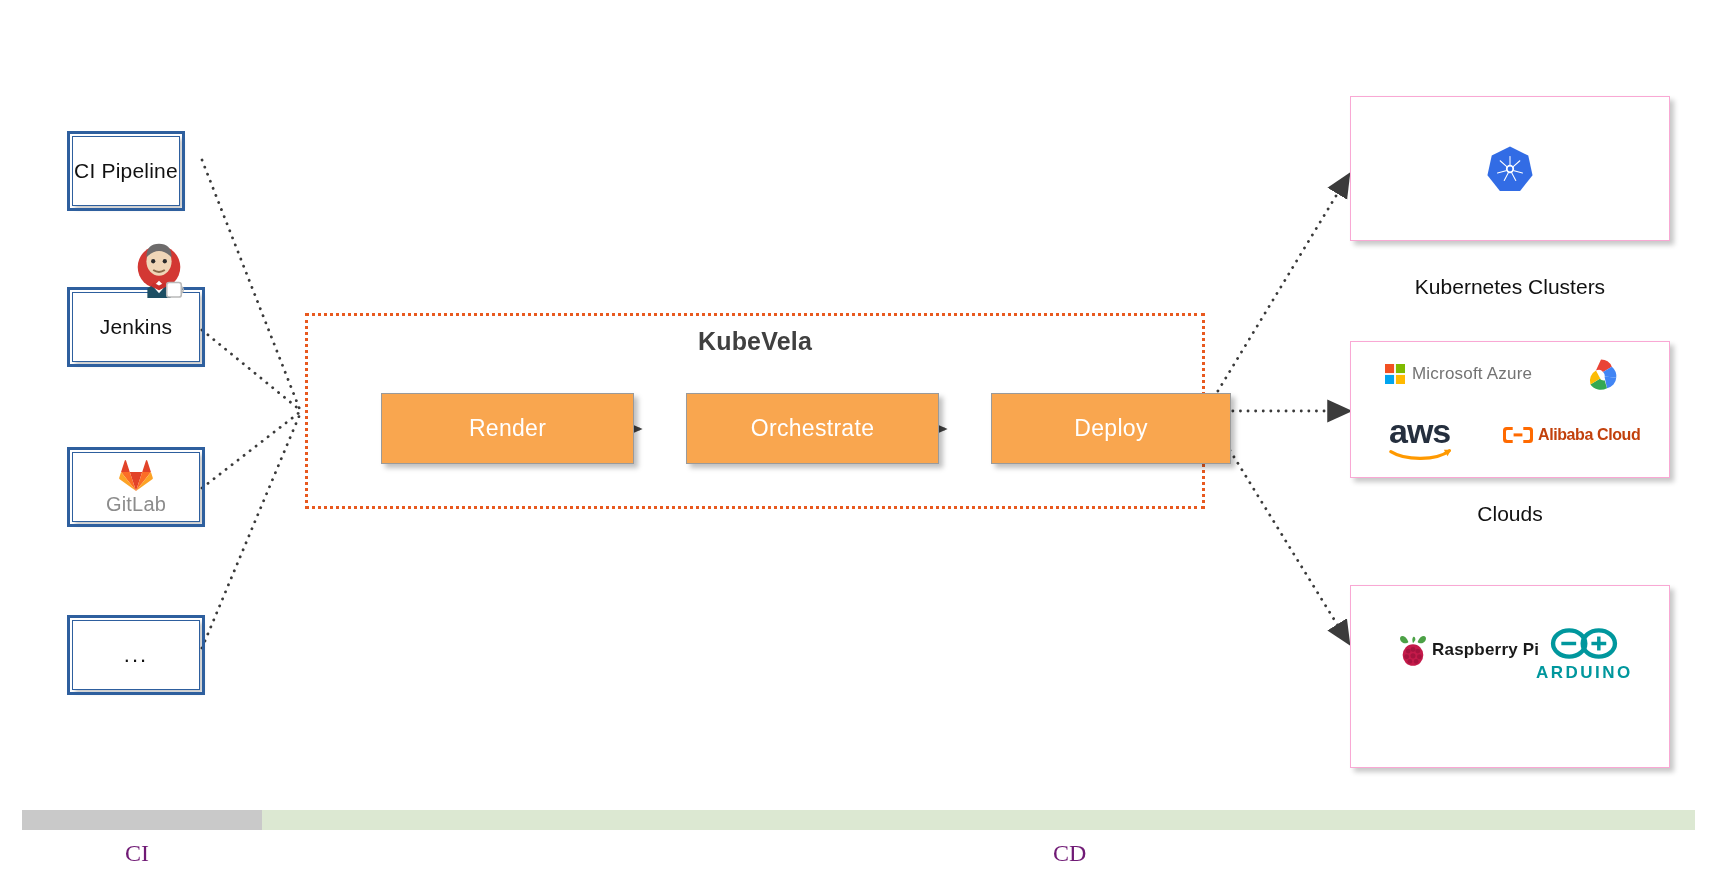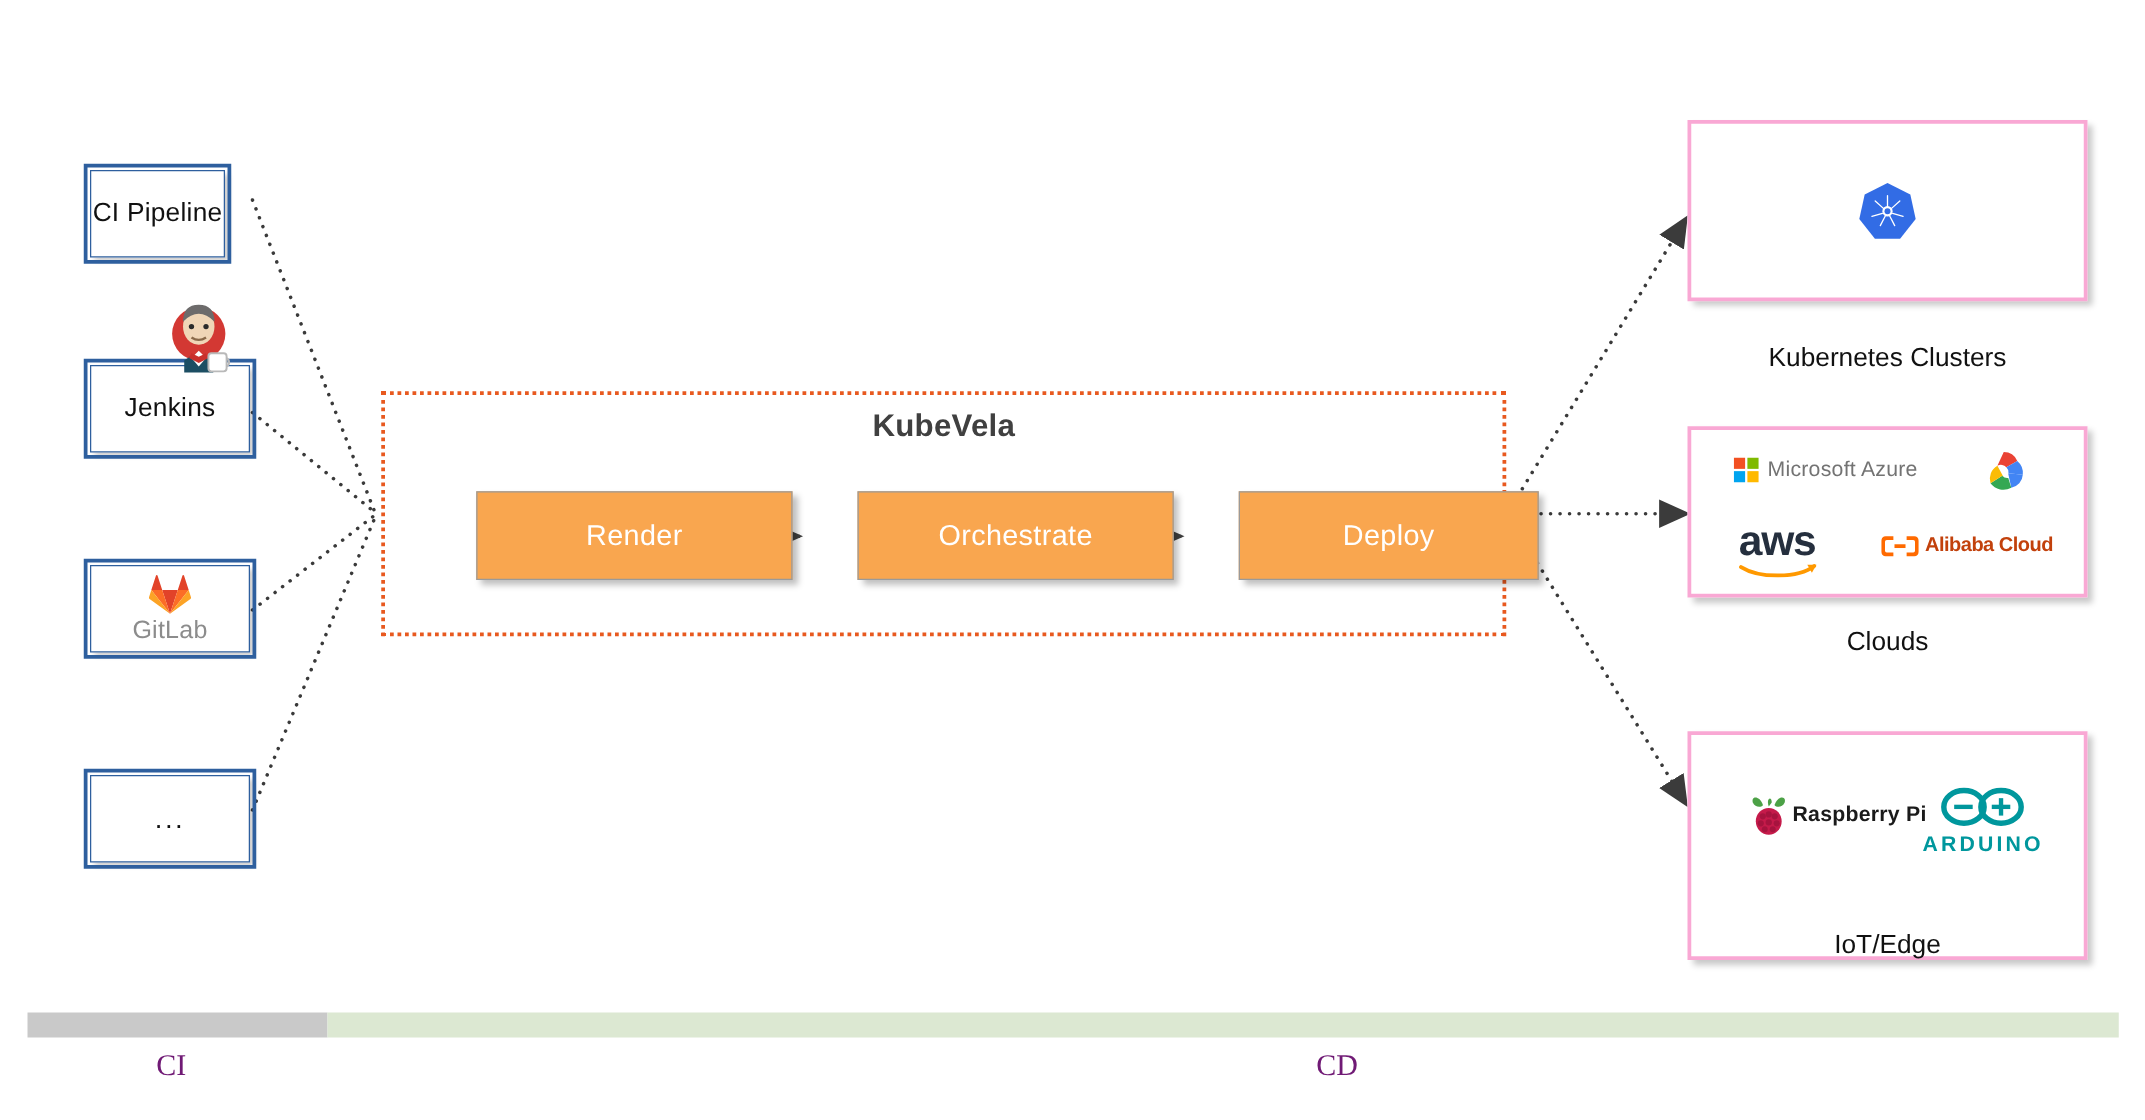--- a/index.html
+++ b/index.html
@@ -22,21 +22,21 @@
     display:flex; align-items:center; justify-content:center;
     flex-direction:column;
   }
   .src-label{ font-size:21px; color:#111; line-height:1.1; letter-spacing:.2px;}
   .src-label.dots{ font-size:22px; letter-spacing:2px; }
 
   
   .tgt-box{
     position:absolute;
     background:#ffffff;
-    border:3px solid #f9a8d4;
+    border:1px solid #f9a8d4;
     box-shadow:4px 4px 5px rgba(0,0,0,.22);
     display:flex; align-items:center; justify-content:center;
   }
   .tgt-caption{
     position:absolute; text-align:center; font-size:21px; color:#111; width:100%;
   }
 
   
   #kubevela-container{
     position:absolute;
@@ -249,20 +249,19 @@
           <ellipse cx="22" cy="20" rx="18.5" ry="15"></ellipse>
           <ellipse cx="56" cy="20" rx="18.5" ry="15"></ellipse>
         </g>
         <rect x="13" y="18" width="17" height="4" fill="#00979D"></rect>
         <rect x="47.5" y="18" width="17" height="4" fill="#00979D"></rect>
         <rect x="54" y="12" width="4" height="16" fill="#00979D"></rect>
       </svg>
       <div style="font-size:17px; font-weight:bold; color:#00979D; letter-spacing:2.5px; margin-top:-2px;">ARDUINO</div>
     </div>
   </div>
-  <div class="tgt-caption" style="left:1350px; top:744px; width:320px;">IoT/Edge</div>
 
   <div id="bar-ci"></div>
   <div id="bar-cd"></div>
   <div class="bar-label" style="left:125px; top:840px;">CI</div>
   <div class="bar-label" style="left:1053px; top:840px;">CD</div>
 
 </div>
 
 </body></html>

